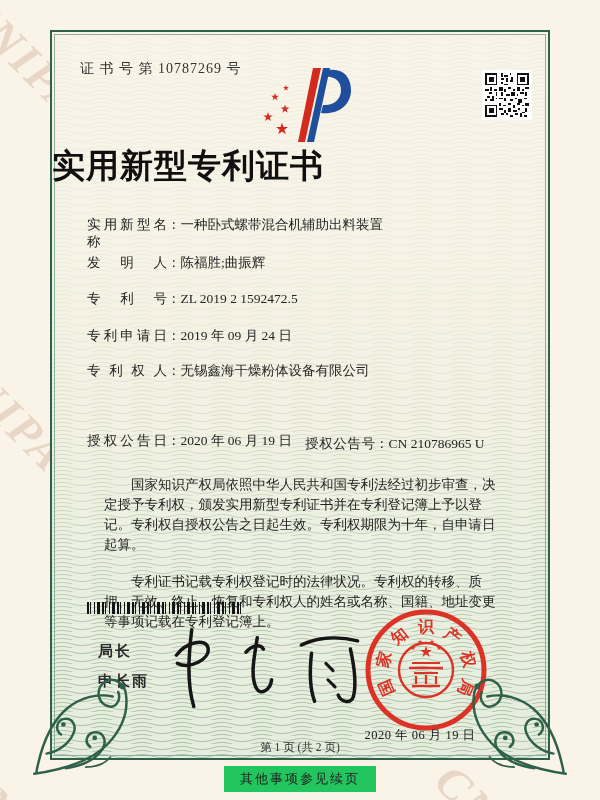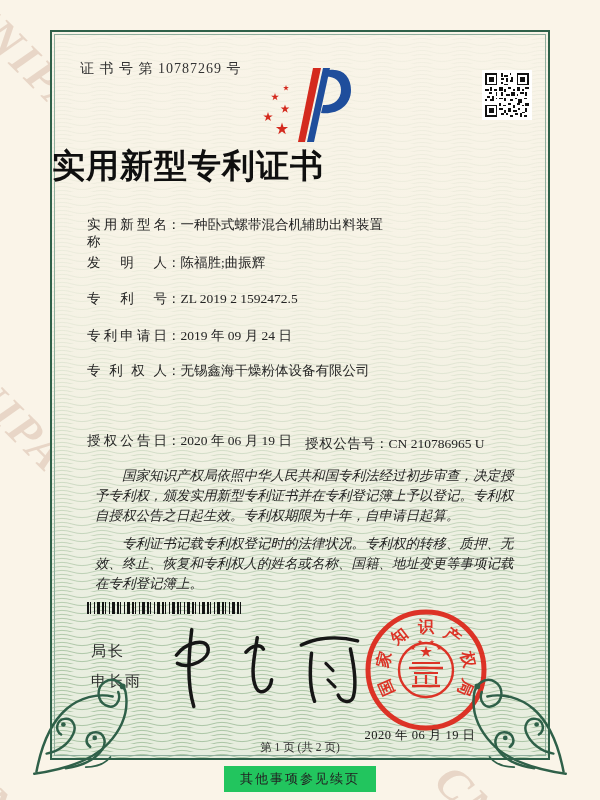--- a/index.html
+++ b/index.html
@@ -45,29 +45,29 @@
   .frow .fcolon{display:inline-block;vertical-align:top;}
   .frow .fvalue{display:inline-block;vertical-align:top;}
   .row-name   {top:184px;} .row-inv{top:222px;} .row-pno{top:258px;}
   .row-fdate  {top:295px;} .row-pat{top:330px;} .row-addr{top:366px;}
   .row-grant  {top:400px;}
   .fvalue.addr{width:346px;line-height:18px;}
   .pair2{position:absolute;left:218px;top:3px;}
   .pair2 .flabel{width:70px;}
   .paras{position:absolute;left:35px;top:426px;width:436px;z-index:4;
     font-size:13.5px;line-height:20px;color:#1f1f1f;}
-  .paras p{margin:8px;text-indent:2em;font-style:italic;}
+  .paras p{margin:17px;text-indent:2em;}
   .barcode{
     position:absolute;left:35px;top:570px;width:154px;height:12px;z-index:4;
     background:repeating-linear-gradient(90deg,#141414 0 2px,transparent 2px 3px,#141414 3px 4px,transparent 4px 7px,#141414 7px 8.5px,transparent 8.5px 10px,#141414 10px 13px,transparent 13px 15px);
   }
   .sig-title,.sig-name{
-    position:absolute;left:39px;z-index:4;
+    position:absolute;left:46px;z-index:4;
     font-family:"Liberation Sans","DejaVu Sans",sans-serif;
-    font-size:15px;font-weight:400;letter-spacing:2px;color:#2a2a2a;
+    font-size:15px;font-weight:700;letter-spacing:2px;color:#2a2a2a;
   }
   .sig-title{top:610px;} .sig-name{top:640px;}
   .signature{position:absolute;left:108px;top:592px;width:215px;height:88px;z-index:5;}
   .seal{position:absolute;left:310px;top:574px;width:128px;height:128px;z-index:4;opacity:.92;}
   .seal-date{position:absolute;left:298px;top:695px;width:140px;text-align:center;
     font-size:12.5px;color:#181818;z-index:6;letter-spacing:.5px;}
   .pageind{position:absolute;left:0;top:708px;width:100%;text-align:center;font-size:11.5px;color:#333;z-index:4;}
   .flourish{position:absolute;width:112px;height:112px;z-index:7;pointer-events:none;}
   .flourish.fl-left{left:-20px;bottom:-18px;}
   .flourish.fl-right{right:-20px;bottom:-18px;transform:scaleX(-1);}

